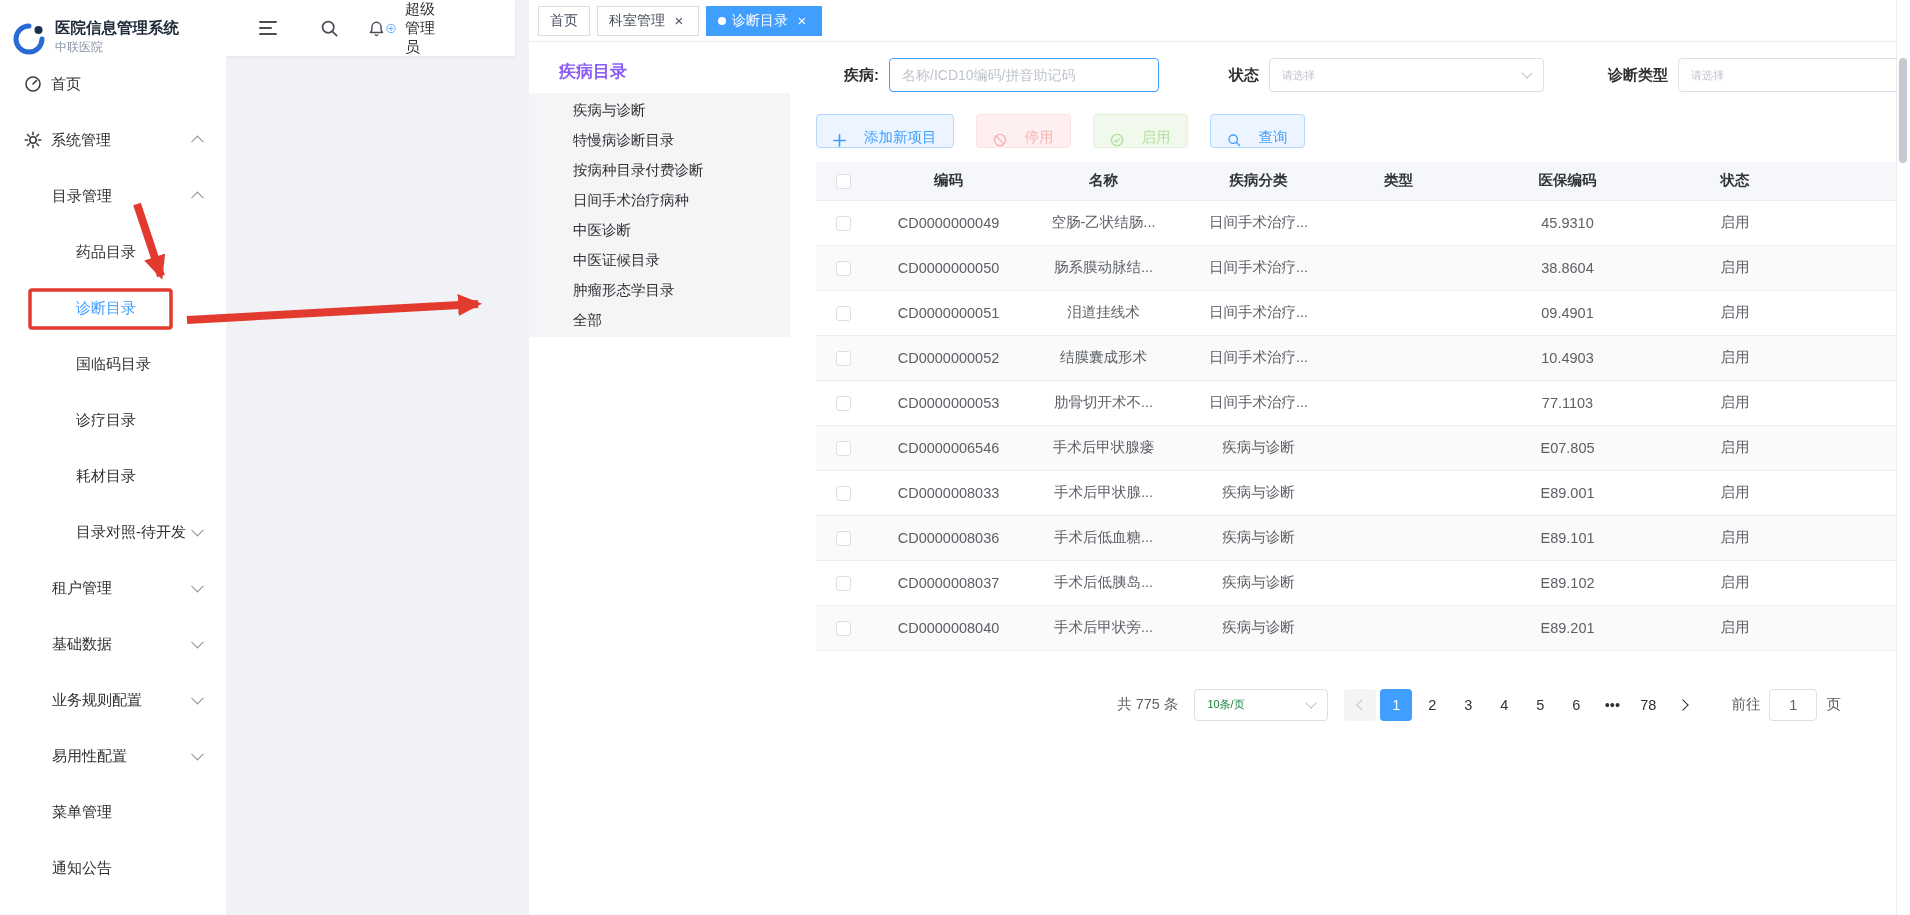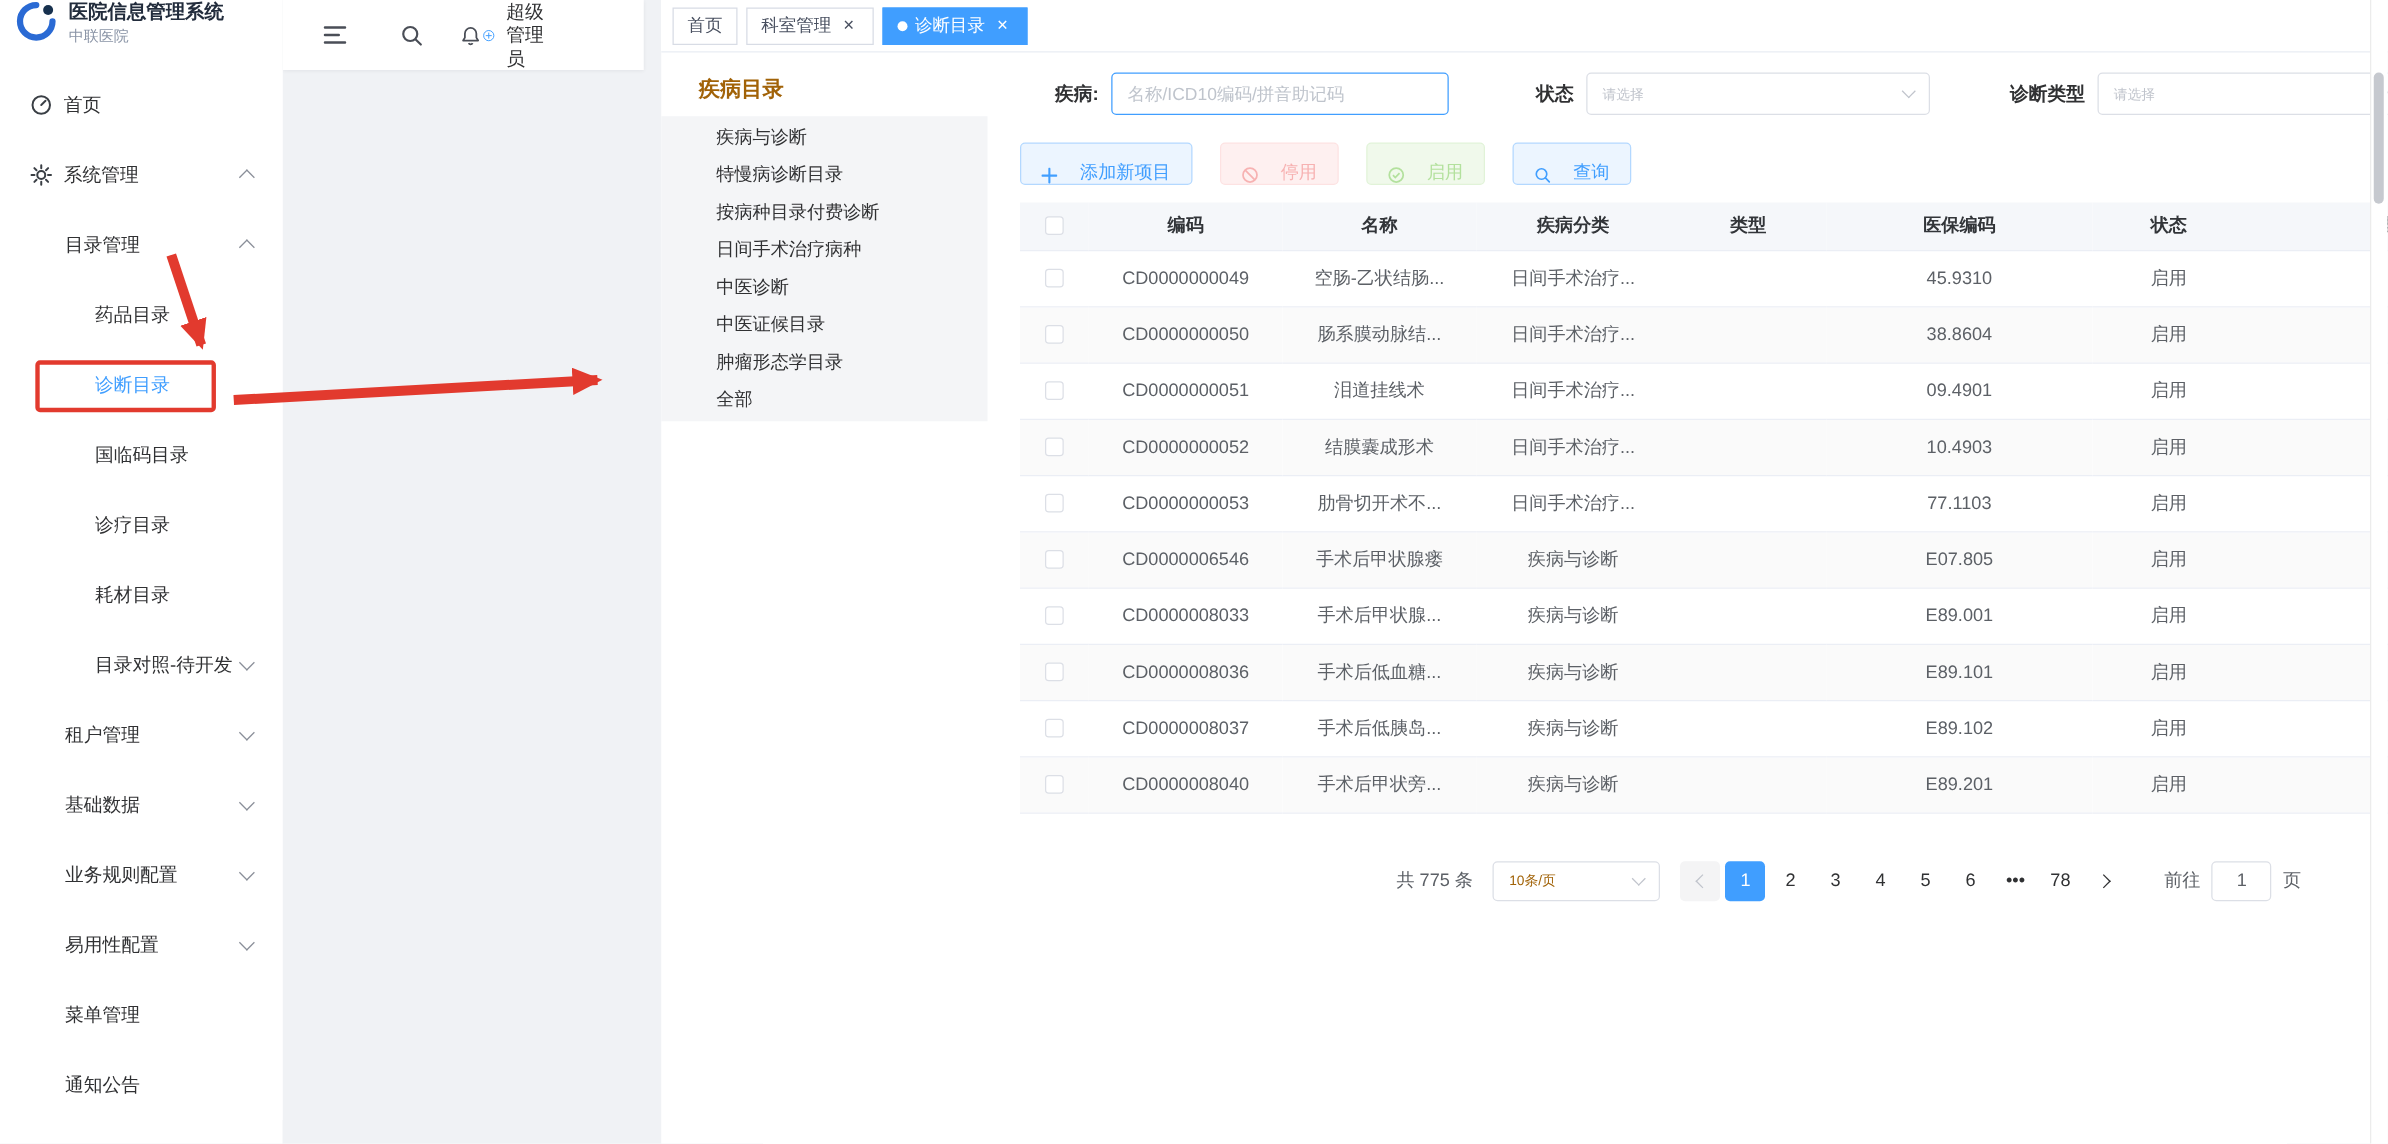--- a/index.html
+++ b/index.html
@@ -3,21 +3,21 @@
 <meta charset="utf-8">
 <style>
   *{margin:0;padding:0;box-sizing:border-box}
   html,body{width:1910px;height:915px;overflow:hidden}
   body{font-family:"Liberation Sans","DejaVu Sans",sans-serif;background:#f0f2f5;position:relative;color:#303133}
 
   .app{display:flex;width:100%;height:100%}
 
   
   .sidebar{width:226px;background:#fff;flex-shrink:0;position:relative;z-index:5}
-  .logo-row{height:56px;display:flex;align-items:flex-start;padding-left:12px;gap:9px}
+  .logo-row{height:56px;display:flex;align-items:flex-end;padding-left:12px;gap:9px}
   .logo-title{font-size:15.5px;font-weight:700;color:#222c3c;line-height:1.25}
   .logo-sub{font-size:12px;color:#8a94a6;margin-top:2px}
   .menu-item{height:56px;display:flex;align-items:center;font-size:15px;color:#303133;cursor:pointer;position:relative;background:#fff}
   .menu-item.lv0{padding-left:24px}
   .menu-item.lv1{padding-left:52px}
   .menu-item.lv2{padding-left:76px}
   .menu-item.active{color:#409eff}
   .mi-icon{display:none;margin-right:9px;line-height:0;color:#3a3f45}
   .menu-item.icon-dashboard .i-dash{display:block}
   .menu-item.icon-gear .i-gear{display:block}
@@ -39,21 +39,21 @@
   .tab{display:inline-flex;align-items:center;height:30px;padding:0 11px;border:1px solid #d8dce5;background:#fff;color:#495060;font-size:14px;cursor:pointer;gap:6px}
   .tab.active{background:#409eff;border-color:#409eff;color:#fff}
   .tab-dot{display:none;width:8px;height:8px;border-radius:50%;background:#fff}
   .tab.active .tab-dot{display:inline-block}
   .tab-close{display:none;font-size:15px;line-height:1;width:16px;height:16px;border-radius:50%;align-items:center;justify-content:center}
   .tab.closable .tab-close{display:inline-flex}
 
   
   .content{flex:1;display:flex;padding-top:16px;min-height:0}
   .tree-panel{width:261px;flex-shrink:0}
-  .tree-title{font-size:17px;font-weight:700;color:#a16207;padding:2px 0 10px 30px}
+  .tree-title{font-size:17px;font-weight:700;color:#8b5cf6;padding:2px 0 10px 30px}
   .tree-list{background:#f4f5f7;padding:2px 0}
   .tree-item{height:30px;line-height:30px;padding-left:44px;font-size:14.5px;color:#303133;cursor:pointer}
 
   .right-sec{width:1330px;margin-left:26px}
   .filter-row{display:flex;align-items:center;padding-left:28px}
   .f-label{font-size:15px;font-weight:700;color:#303133;margin-right:10px;white-space:nowrap}
   .text-input{width:270px;height:34px;border:1px solid #409eff;border-radius:4px;padding:0 12px;font-size:14px;color:#303133;outline:none}
   .text-input::placeholder{color:#bfc4cc}
   .f-g2{margin-left:70px}.f-g3{margin-left:64px}
   .select{height:34px;border:1px solid #dcdfe6;border-radius:4px;background:#fff;display:flex;align-items:center;justify-content:space-between;padding:0 12px;font-size:11px;color:#c0c4cc;cursor:pointer}
@@ -73,21 +73,21 @@
   .grid{width:1330px;border-collapse:collapse;margin-top:14px;table-layout:fixed}
   .grid th{height:38px;background:#f5f7fa;font-size:14.5px;font-weight:700;color:#323539;text-align:center;border-bottom:1px solid #ebeef5}
   .grid td{height:45px;font-size:14.5px;color:#5c6066;text-align:center;border-bottom:1px solid #ebeef5;overflow:hidden;white-space:nowrap;text-overflow:ellipsis}
   
   .grid tbody tr:nth-child(even){background:#fafafa}
   .checkbox{display:inline-block;width:15px;height:15px;border:1px solid #dcdfe6;border-radius:3px;background:#fff;vertical-align:middle;cursor:pointer}
   .edit-link{display:inline-flex;align-items:center;gap:5px;color:#409eff;cursor:pointer;text-decoration:none}
 
   .pagination{display:flex;align-items:center;justify-content:center;margin-top:38px;font-size:14.5px;color:#5c6066}
   .pg-total{margin-right:16px}
-  .pg-size{width:134px;height:32px;color:#a16207;margin-right:14px}
+  .pg-size{width:134px;height:32px;color:#15803d;margin-right:14px}
   .pg-pages{display:flex;align-items:center}
   .pg-btn{min-width:32px;height:32px;display:inline-flex;align-items:center;justify-content:center;background:transparent;border:none;border-radius:4px;font-size:14.5px;color:#303133;cursor:pointer;margin:0 2px}
   .pg-prev{background:#f4f4f5;cursor:not-allowed}
   .pg-next .chev{border-color:#303133}
   .pg-btn.active{background:#409eff;color:#fff}
   .pg-goto{margin-left:29px;margin-right:9px}
   .pg-input{width:48px;height:32px;border:1px solid #dcdfe6;border-radius:4px;text-align:center;font-size:14.5px;color:#5c6066;margin-right:9px;outline:none}
   .pg-unit{white-space:nowrap;margin-right:4px}
 
   

